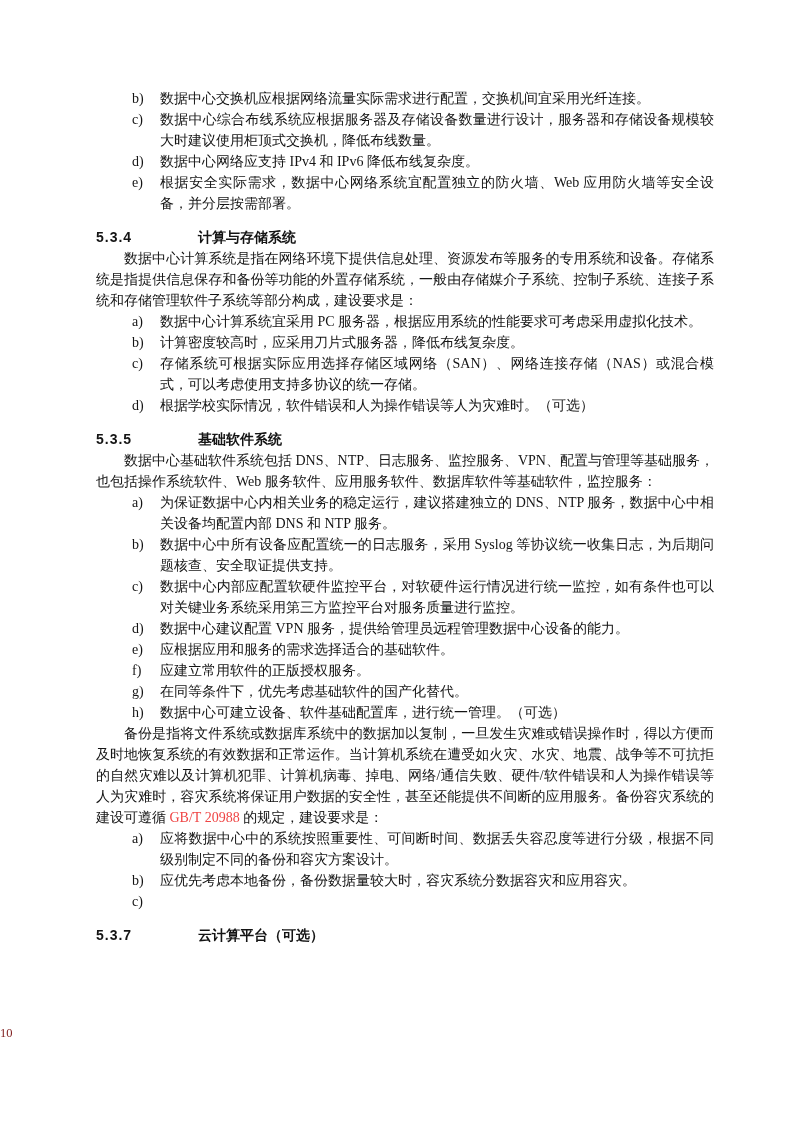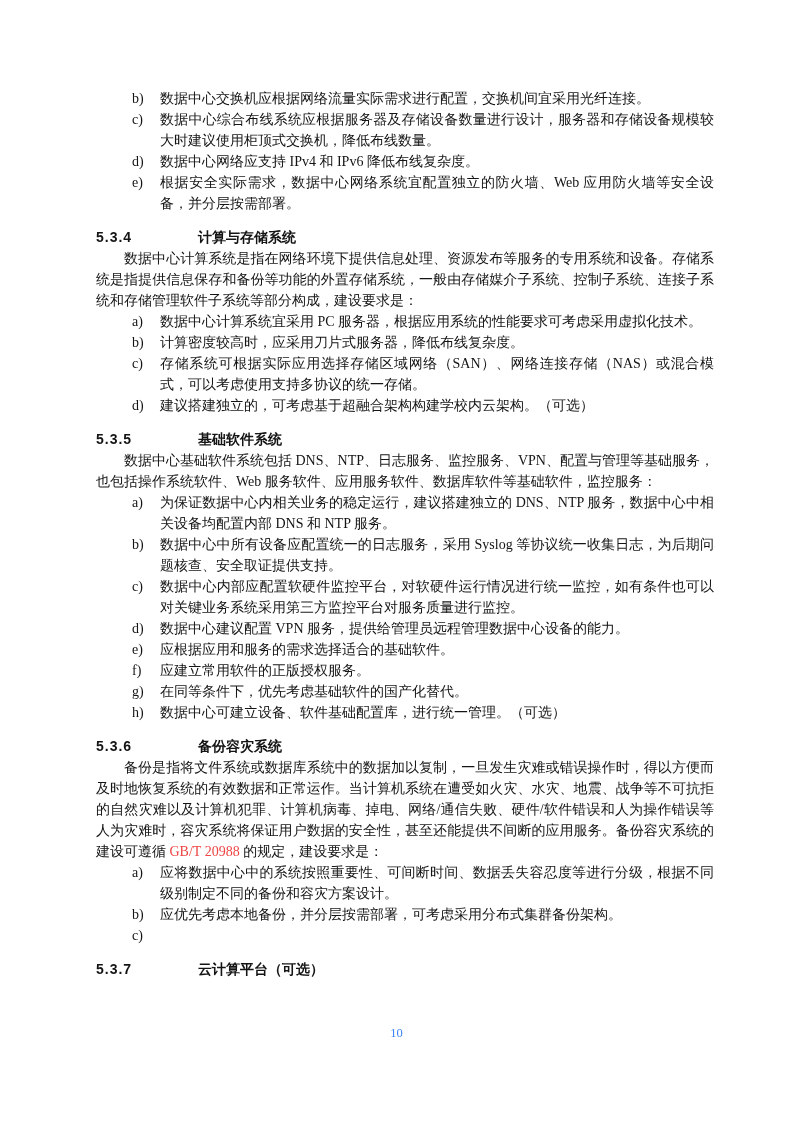--- a/index.html
+++ b/index.html
@@ -56,24 +56,23 @@
   }
   .ref-link {
     color: #ef4444;
     cursor: pointer;
   }
   .page-number {
     position: absolute;
     top: 1026px;
     left: 0;
     width: 100%;
-    text-align: center;
     font-family: "Liberation Serif", "DejaVu Serif", serif;
     font-size: 12.5px;
-    color: #3b82f6;
+    color: #7f1d1d;
   }
 </style>
 </head>
 <body>
 
 <div class="page">
   <div class="content">
     <div id="leading-list">
         <div class="list-item">
           <span class="li-label">b)</span>
@@ -106,21 +105,21 @@
           <div class="list-item">
             <span class="li-label">b)</span>
             <div class="li-text">计算密度较高时，应采用刀片式服务器，降低布线复杂度。</div>
           </div>
           <div class="list-item">
             <span class="li-label">c)</span>
             <div class="li-text">存储系统可根据实际应用选择存储区域网络（SAN）、网络连接存储（NAS）或混合模式，可以考虑使用支持多协议的统一存储。</div>
           </div>
           <div class="list-item">
             <span class="li-label">d)</span>
-            <div class="li-text">建议搭建独立的，可考虑基于超融合架构构建学校内云架构。（可选）</div>
+            <div class="li-text">根据学校实际情况，软件错误和人为操作错误等人为灾难时。（可选）</div>
           </div>
         </div>
         <div class="section">
           <div class="sec-heading">
             <span class="sec-num">5.3.5</span>
             <span class="sec-title">基础软件系统</span>
           </div>
           <div class="para"><span>数据中心基础软件系统包括 DNS、NTP、日志服务、监控服务、VPN、配置与管理等基础服务，也包括操作系统软件、Web 服务软件、应用服务软件、数据库软件等基础软件，监控服务：</span></div>
           <div class="list-item">
             <span class="li-label">a)</span>
@@ -149,32 +148,28 @@
           <div class="list-item">
             <span class="li-label">g)</span>
             <div class="li-text">在同等条件下，优先考虑基础软件的国产化替代。</div>
           </div>
           <div class="list-item">
             <span class="li-label">h)</span>
             <div class="li-text">数据中心可建立设备、软件基础配置库，进行统一管理。（可选）</div>
           </div>
         </div>
         <div class="section">
-          <div class="sec-heading">
-            <span class="sec-num">5.3.6</span>
-            <span class="sec-title">备份容灾系统</span>
-          </div>
           <div class="para"><span>备份是指将文件系统或数据库系统中的数据加以复制，一旦发生灾难或错误操作时，得以方便而及时地恢复系统的有效数据和正常运作。当计算机系统在遭受如火灾、水灾、地震、战争等不可抗拒的自然灾难以及计算机犯罪、计算机病毒、掉电、网络/通信失败、硬件/软件错误和人为操作错误等人为灾难时，容灾系统将保证用户数据的安全性，甚至还能提供不间断的应用服务。备份容灾系统的建设可遵循 </span><span class="ref-link">GB/T 20988</span><span> 的规定，建设要求是：</span></div>
           <div class="list-item">
             <span class="li-label">a)</span>
             <div class="li-text">应将数据中心中的系统按照重要性、可间断时间、数据丢失容忍度等进行分级，根据不同级别制定不同的备份和容灾方案设计。</div>
           </div>
           <div class="list-item">
             <span class="li-label">b)</span>
-            <div class="li-text">应优先考虑本地备份，并分层按需部署，可考虑采用分布式集群备份架构。</div>
+            <div class="li-text">应优先考虑本地备份，备份数据量较大时，容灾系统分数据容灾和应用容灾。</div>
           </div>
           <div class="list-item">
             <span class="li-label">c)</span>
           </div>
         </div>
         <div class="section">
           <div class="sec-heading">
             <span class="sec-num">5.3.7</span>
             <span class="sec-title">云计算平台（可选）</span>
           </div>

